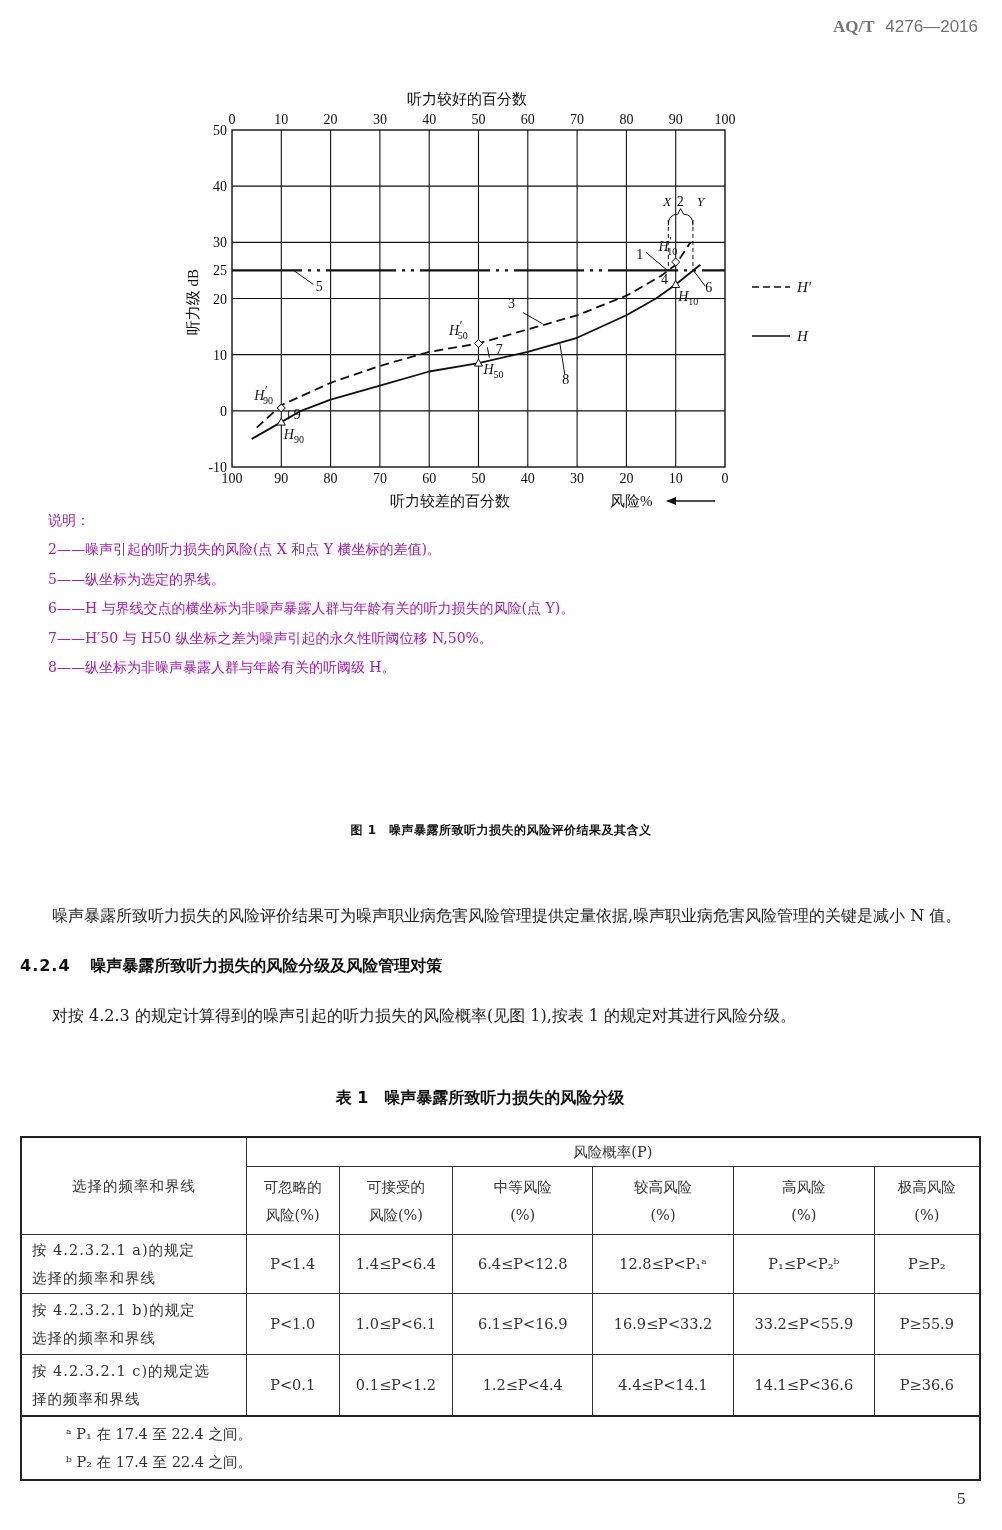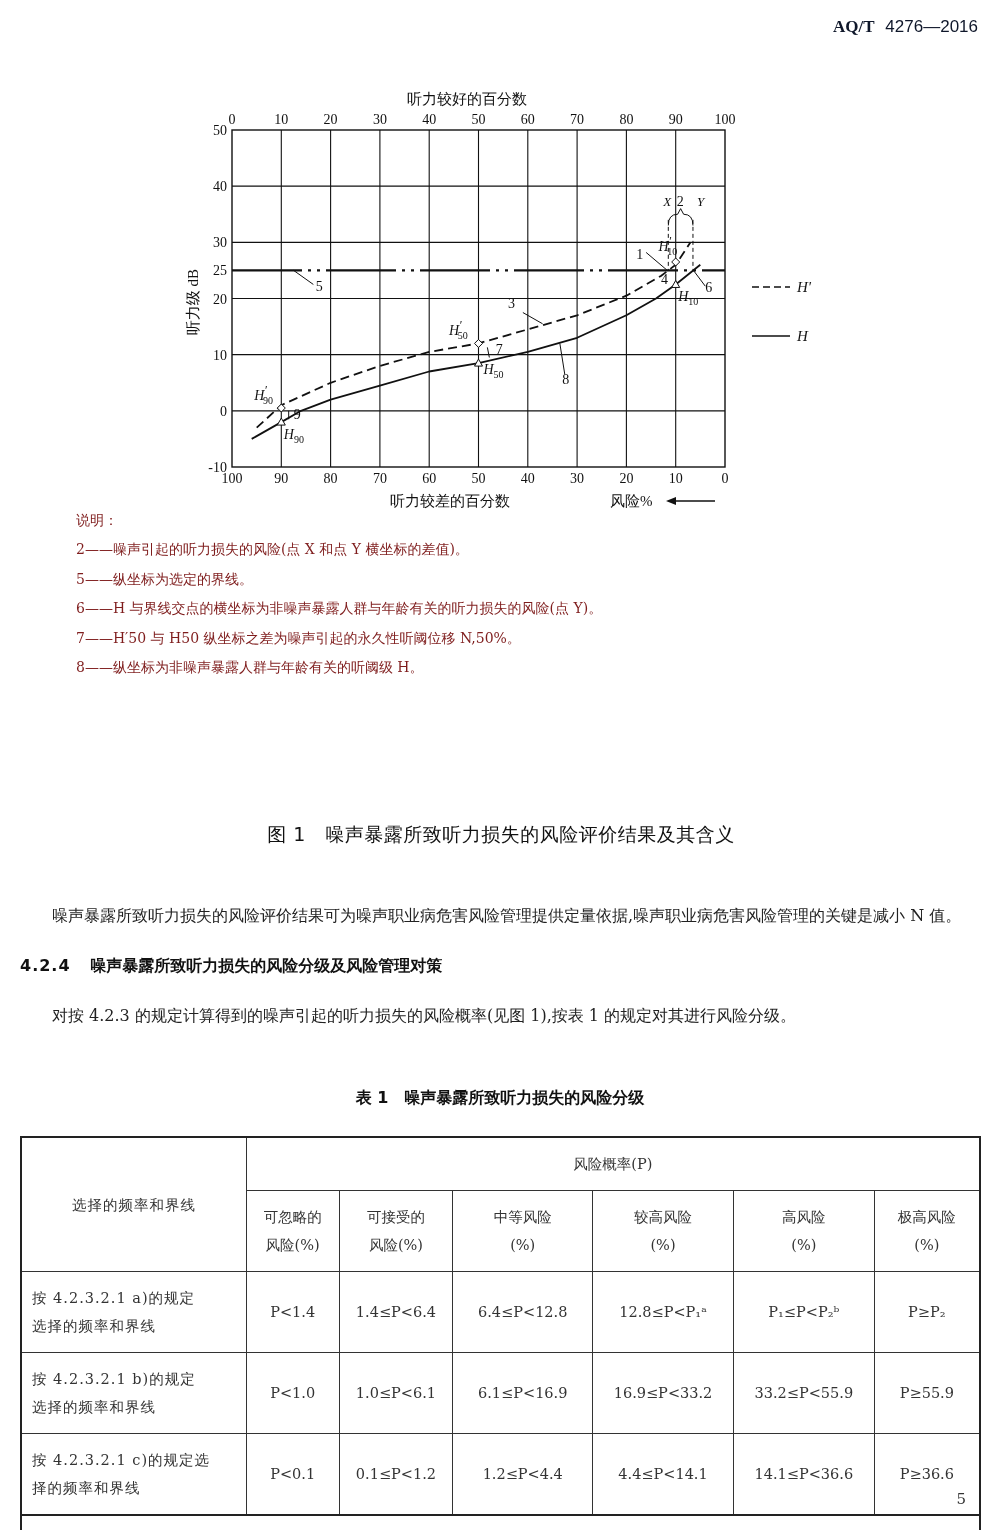--- a/index.html
+++ b/index.html
@@ -1,36 +1,36 @@
 <!DOCTYPE html>
 <html><head>
 <meta charset="utf-8">
 <style>
   html, body { margin:0; padding:0; background:#ffffff; }
   body { width:1002px; height:1530px; position:relative; overflow:hidden;
          font-family:"DejaVu Serif","Liberation Serif",serif; color:#222; }
-  .std-code { position:absolute; right:24px; top:16px; font-size:17px; color:#0f172a; }
+  .std-code { position:absolute; right:24px; top:16px; font-size:17px; color:#737373; }
   .std-code .pre { font-family:"Liberation Serif",serif; font-weight:bold; }
   .std-code .num { font-family:"Liberation Sans",sans-serif; }
   #chart { position:absolute; left:150px; top:82px; width:700px; height:440px; }
   #chart text { font-family:"Liberation Serif","DejaVu Serif",serif; fill:#111; }
-  .legend-block { position:absolute; left:76px; top:506px; font-size:14px; line-height:29.4px; color:#7f1d1d; }
+  .legend-block { position:absolute; left:48px; top:506px; font-size:14px; line-height:29.4px; color:#a21caf; }
   .legend-block .title { margin-bottom:0; }
   .fig-caption { position:absolute; left:0; width:1002px; top:822px; text-align:center;
-                 font-family:"DejaVu Sans","Liberation Sans",sans-serif; font-weight:normal; font-size:19px; color:#111; letter-spacing:0.5px; }
+                 font-family:"DejaVu Sans","Liberation Sans",sans-serif; font-weight:bold; font-size:12px; color:#111; letter-spacing:0.5px; }
   .para { position:absolute; left:20px; width:962px; font-size:16px; line-height:32px; color:#222; text-indent:2em; text-align:justify; }
   .p1 { top:900px; }
   .p2 { top:1000px; }
   .sec-head { position:absolute; left:20px; top:956px; font-family:"DejaVu Sans","Liberation Sans",sans-serif; font-weight:bold; font-size:16px; color:#111;text-align:right; }
   .sec-head .num { margin-right:14px; letter-spacing:1px; }
   .tbl-caption { position:absolute; left:0; width:960px; top:1088px; text-align:center;
-                 font-family:"DejaVu Sans","Liberation Sans",sans-serif; font-weight:bold; font-size:16px; color:#111;margin-left:20px; }
+                 font-family:"DejaVu Sans","Liberation Sans",sans-serif; font-weight:bold; font-size:16px; color:#111; }
   table.risk { position:absolute; left:20px; top:1136px; width:961px; border-collapse:collapse;
                font-size:14.5px; color:#333; }
-  table.risk td { border:1px solid #333; text-align:center; vertical-align:middle; padding:12px 2px; line-height:28px; }
+  table.risk td { border:1px solid #333; text-align:center; vertical-align:middle; padding:0 2px; line-height:28px; }
   table.risk { border:2px solid #222; }
   .row-label { text-align:left !important; padding-left:10px !important; letter-spacing:1px; }
   .foot-row td { text-align:left !important; padding-left:44px !important; line-height:28px; }
   .page-num { position:absolute; right:36px; top:1490px; font-size:15px; color:#333; }
 </style>
 </head>
 <body>
 
 <div class="std-code">
   <span class="pre">AQ/T</span>&nbsp;

